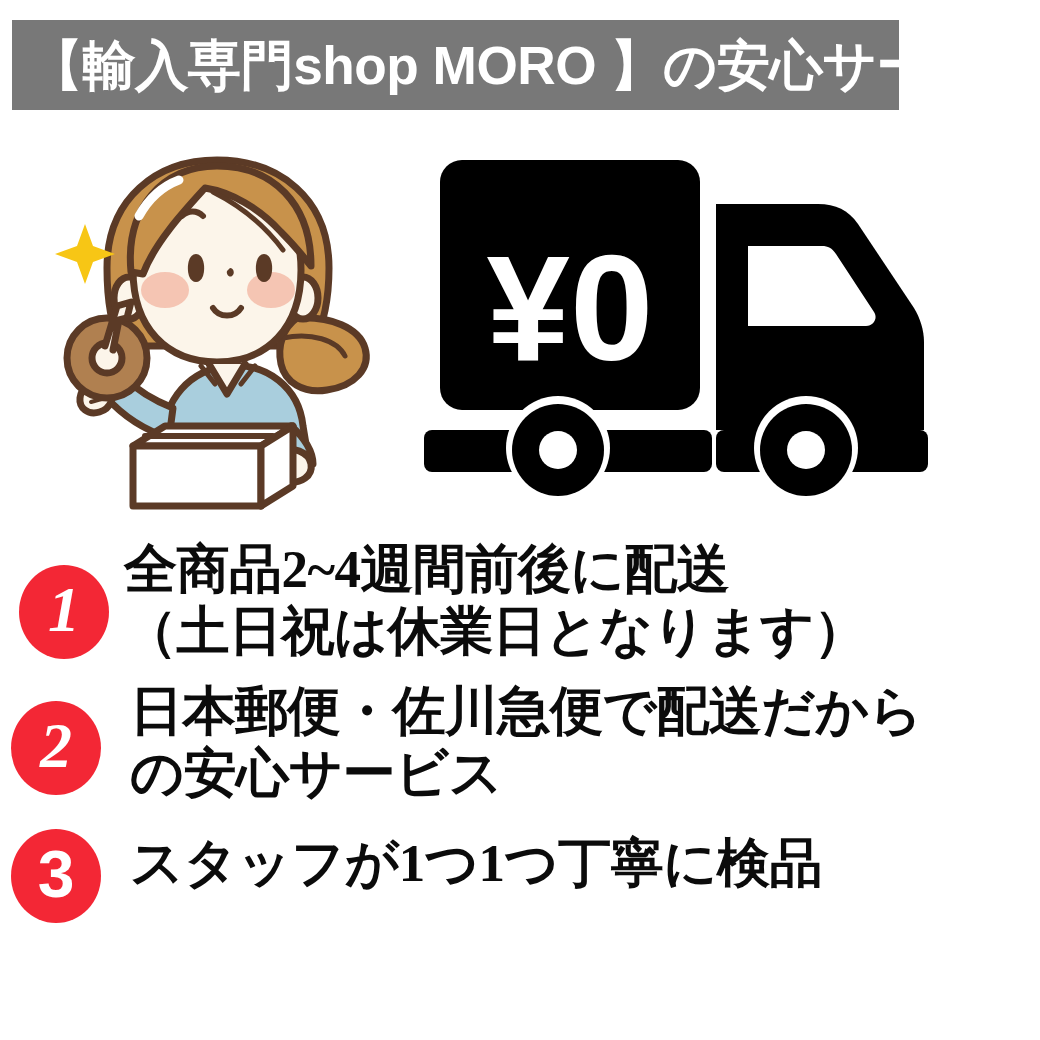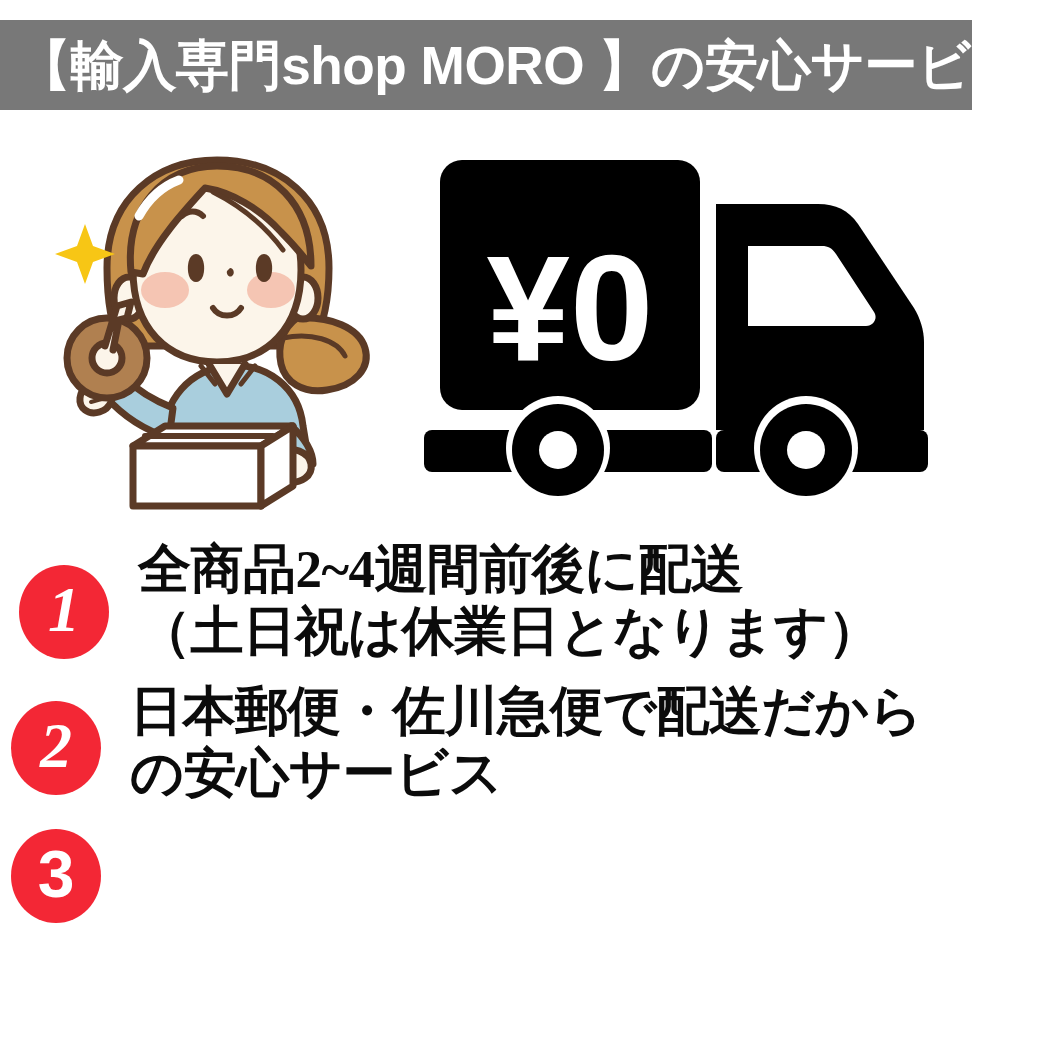--- a/index.html
+++ b/index.html
@@ -13,23 +13,23 @@
     width: 1040px;
     height: 1040px;
     background: #ffffff;
     overflow: hidden;
     font-family: "Liberation Serif", "DejaVu Serif", serif;
   }
 
   
   .banner {
     position: absolute;
-    left: 0;
+    left: 12px;
     top: 20px;
-    width: 972px;
+    width: 887px;
     height: 90px;
     background: #787878;
     display: flex;
     align-items: center;
     justify-content: flex-start;
   }
   .banner-title {
     color: #ffffff;
     font-family: "Liberation Sans", "DejaVu Sans", sans-serif;
     font-weight: 700;
@@ -88,21 +88,21 @@
     font-weight: 700;
     font-size: 53px;
     line-height: 1.17;
     white-space: pre-line;
     letter-spacing: -0.5px;
   }
 
   
   .row-1 { margin-left: 16px; margin-top: 0px; }
   .row-1 .badge  { width: 96px; height: 96px; margin-top: 26px; }
-  .row-1 .row-text { margin-left: 26px; margin-top: 0px; }
+  .row-1 .row-text { margin-left: 12px; margin-top: 0px; }
 
   .row-2 { margin-left: 8px; margin-top: 18px; }
   .row-2 .badge  { width: 96px; height: 96px; margin-top: 20px; }
   .row-2 .row-text { margin-left: 26px; margin-top: 0px; }
 
   .row-3 { margin-left: 8px; margin-top: 14px; }
   .row-3 .badge  { width: 96px; height: 96px; margin-top: 10px; }
   .row-3 .row-text { margin-left: 26px; margin-top: 14px; }
 </style>
 </head>
@@ -231,16 +231,17 @@
       </svg>
       <div class="row-text">日本郵便・佐川急便で配送だから
 の安心サービス</div>
     </div>
 
     <div class="service-row row-3">
       <svg class="badge" viewBox="0 0 96 96">
         <ellipse cx="48" cy="48" rx="45" ry="47" fill="#f32735"></ellipse>
         <text x="48" y="52" fill="#ffffff" font-family="Liberation Sans, DejaVu Sans, sans-serif" font-size="66" font-weight="700" text-anchor="middle" dominant-baseline="middle">3</text>
       </svg>
+      <div class="row-text">スタッフが1つ1つ丁寧に検品</div>
     </div>
   </div>
 
 </div>
 
 </body></html>

